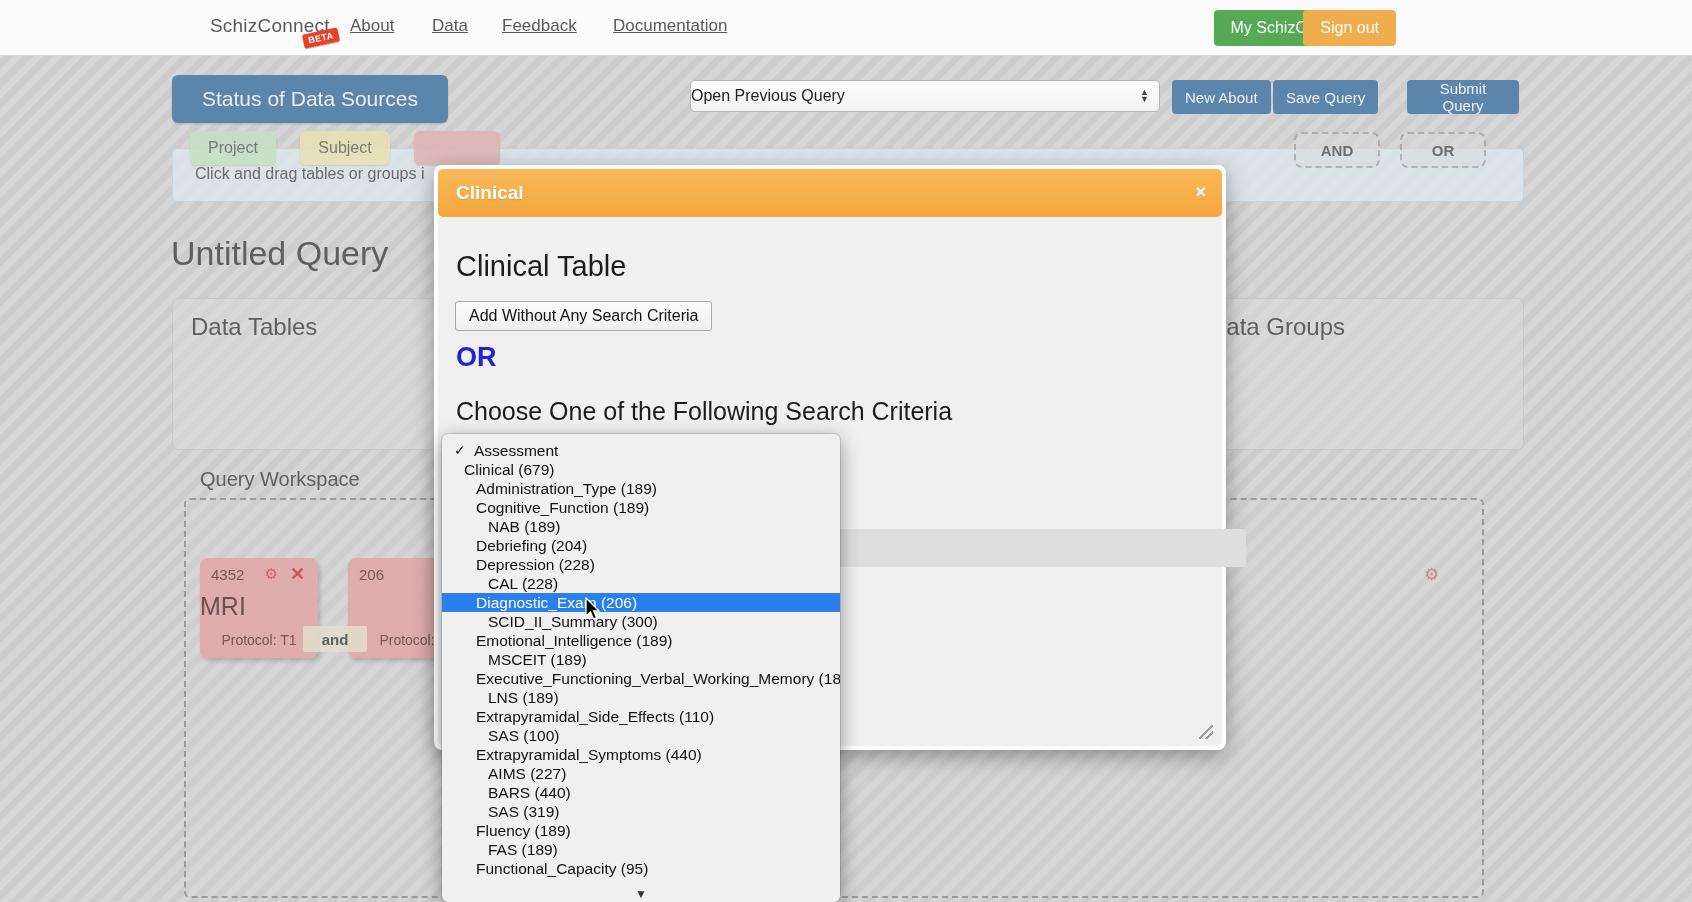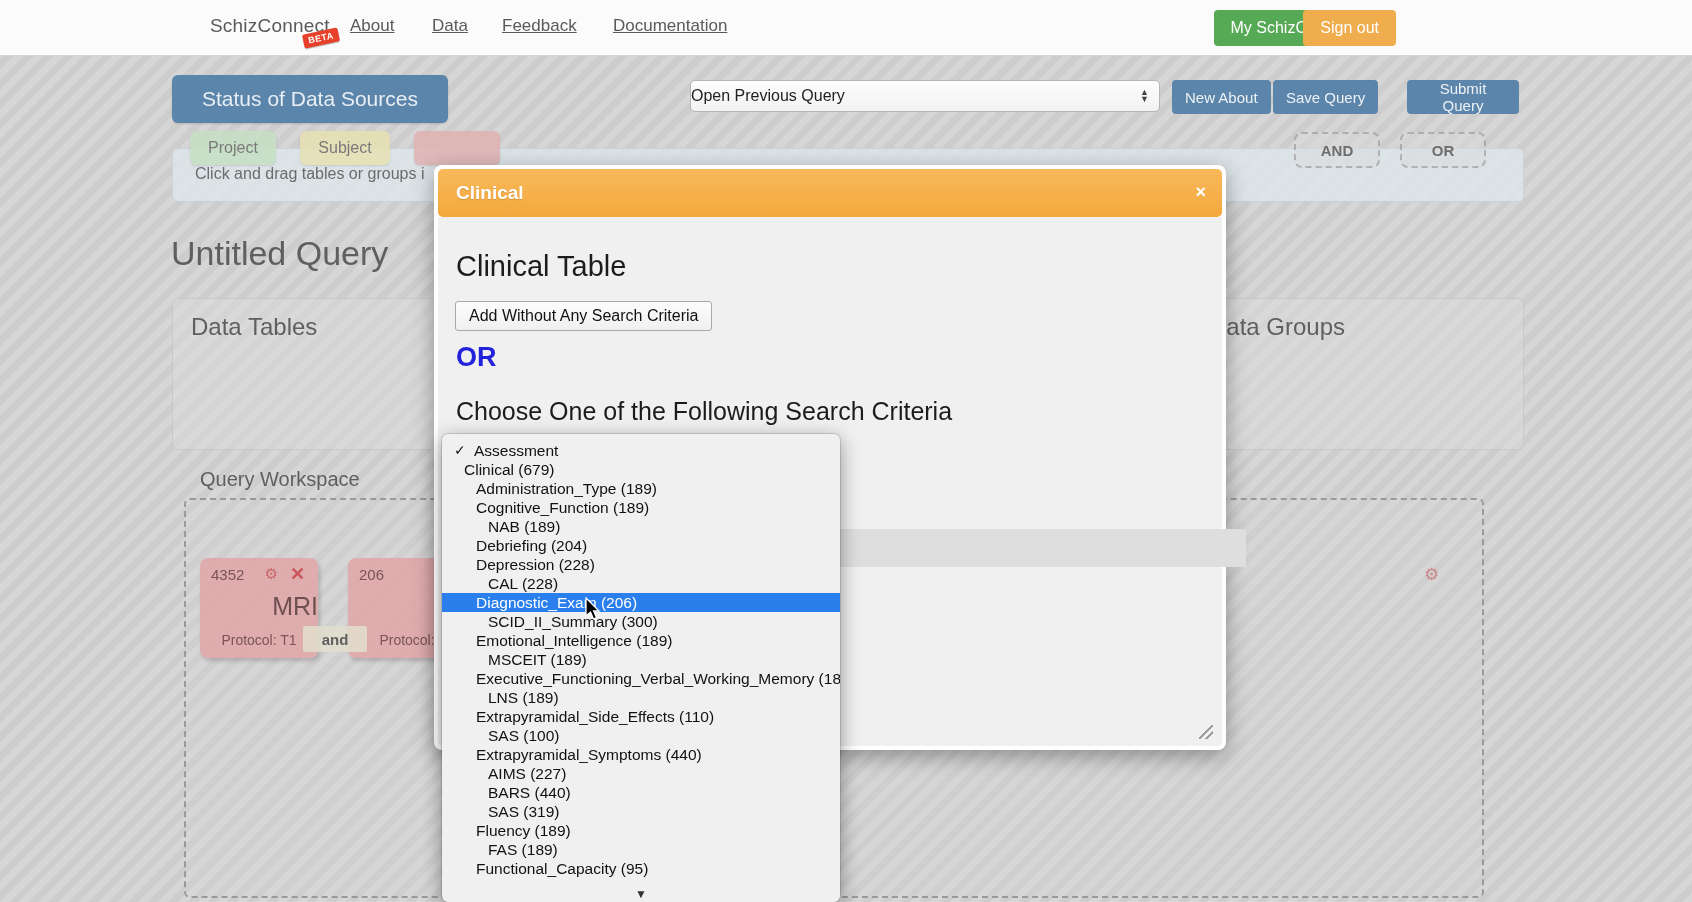--- a/index.html
+++ b/index.html
@@ -170,21 +170,21 @@
     background: rgba(226,163,165,.8);
     border-radius: 8px;
     box-shadow: 2px 3px 4px rgba(0,0,0,.18);
     cursor: grab;
   }
   .card.mri   { left: 200px; }
   .card.other { left: 348px; }
   .card-count { position: absolute; left: 11px; top: 8px; font-size: 15px; color: #7a5456; }
   .card-gear  { position: absolute; right: 40px; top: 7px; font-size: 15px; color: #c9686b; }
   .card-x     { position: absolute; right: 13px; top: 5px; font-size: 18px; color: #c9575b; font-weight: bold; }
-  .card-name  { position: absolute; left: 0; right: 0; top: 34px; text-align: right;
+  .card-name  { position: absolute; left: 0; right: 0; top: 34px; text-align: left;
                 font-size: 25px; color: #6f4f51; }
   .card-proto { position: absolute; left: 0; right: 0; bottom: 10px; text-align: center;
                 font-size: 14px; color: #7a5456; }
   .and-conn {
     position: absolute; left: 303px; top: 570px;
     width: 64px; height: 26px;
     background: rgba(226,222,206,.85);
     display: flex; align-items: center; justify-content: center;
     font-size: 15px; color: #5f5f5f; font-weight: bold;
     border-radius: 2px;

